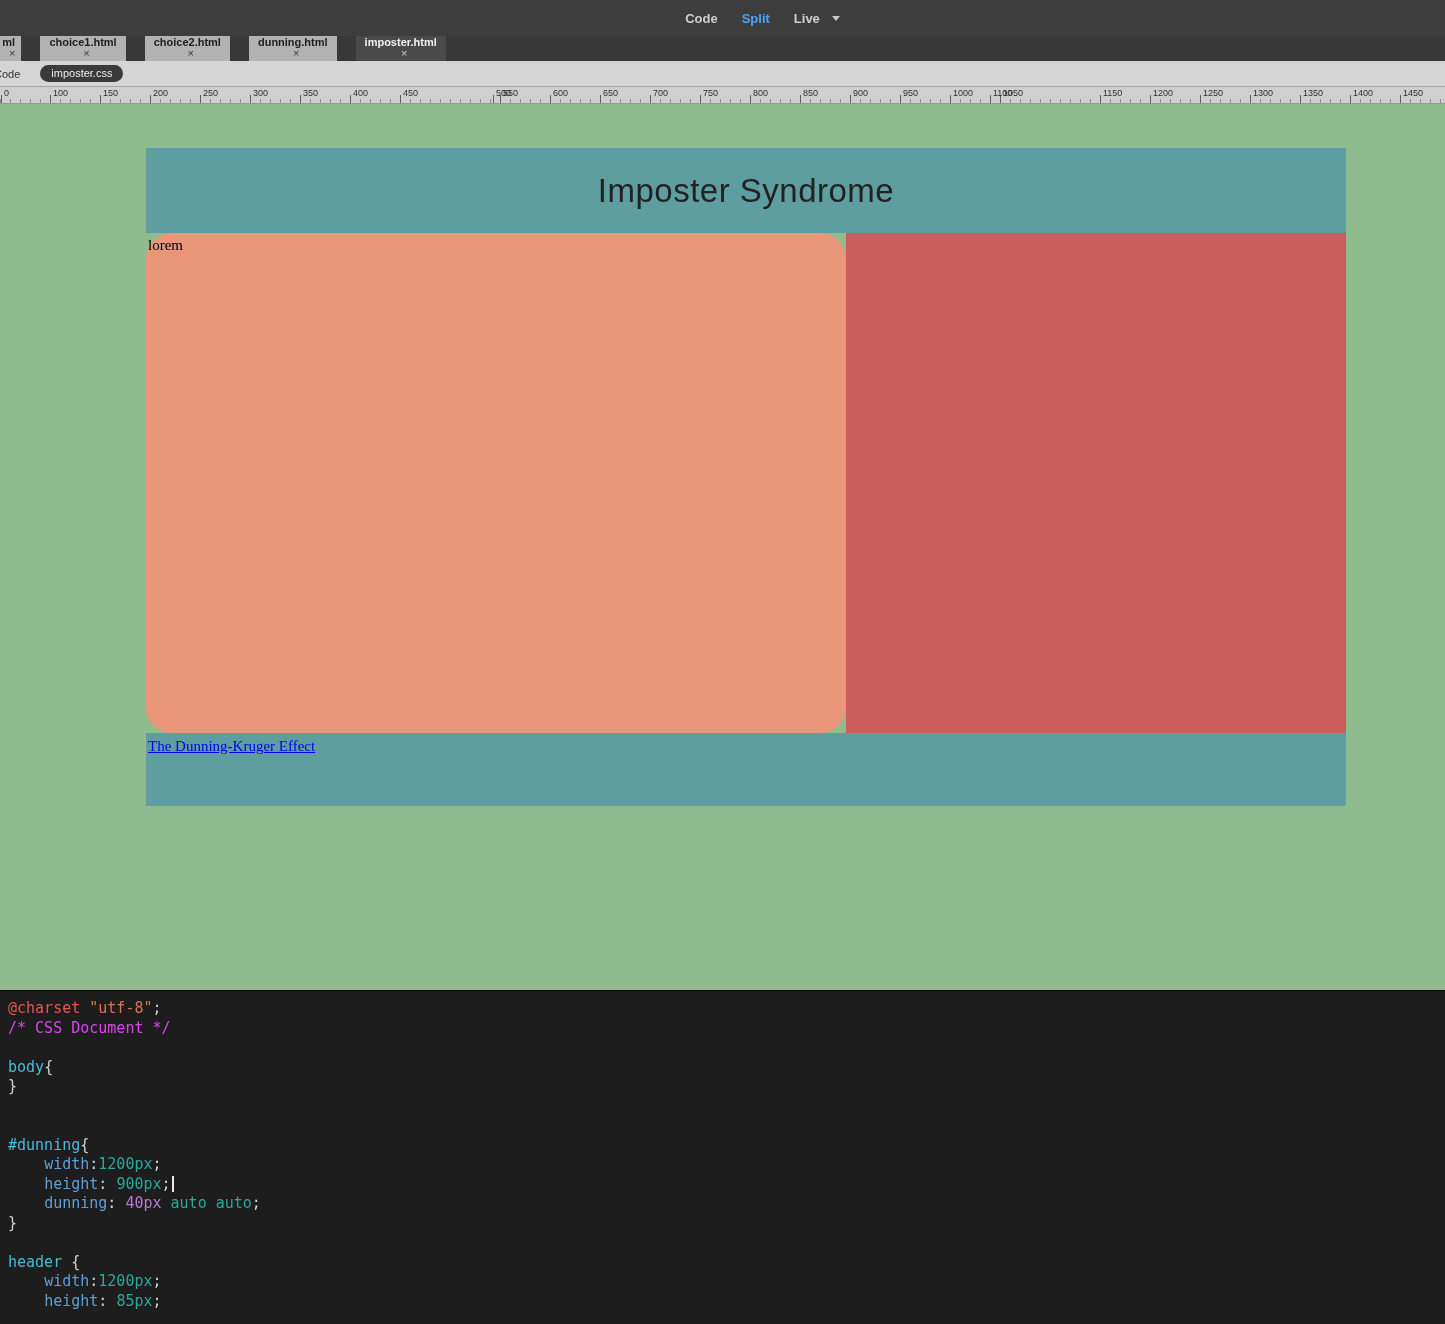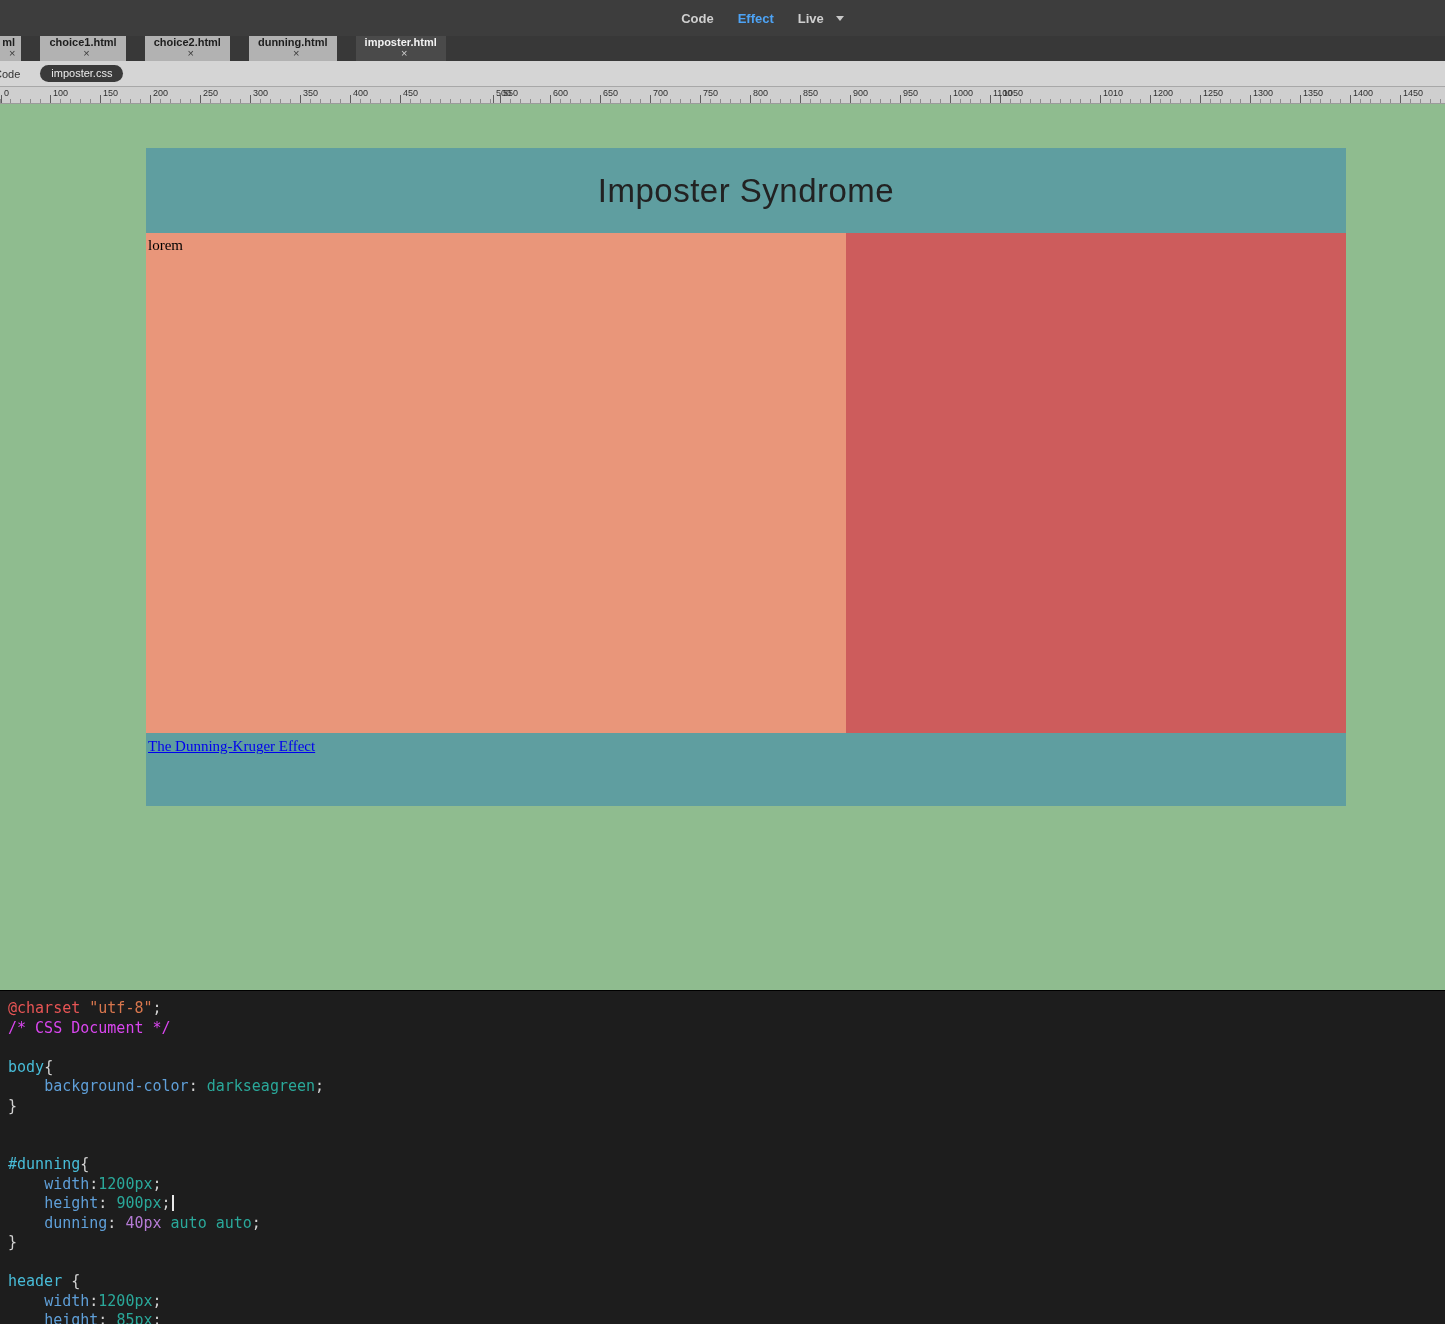--- a/index.html
+++ b/index.html
@@ -61,21 +61,21 @@
 
   
   .design { height:886px; background:var(--pagebg,#8FBC8F); position:relative; overflow:hidden; }
   .dwrapper { position:absolute; left:146px; top:44px; width:1200px; }
   .dheader {
     height:85px; background:var(--band,#5F9EA0);
     display:flex; align-items:center; justify-content:center;
   }
   .dtitle { font-size:33px; color:#222; letter-spacing:0.5px; }
   .dmain { display:flex; height:500px; }
-  .dleft { width:700px; background:var(--leftcol,#E9967A); padding:3px 12px 0 2px; }
+  .dleft { width:700px; background:var(--leftcol,#E9967A); padding:3px 12px 0 2px;border-radius:26px; }
   .lorem { font-family:"Liberation Serif", serif; font-size:15px; color:#000; }
   .dright { flex:1; background:var(--rightcol,#CD5C5C); }
   .dfooter { height:73px; background:var(--band,#5F9EA0); padding:4px 0 0 2px; }
   .dlink {
     font-family:"Liberation Serif", serif; font-size:15px;
     color:var(--link,#0000EE); text-decoration:underline;
   }
 
   
   .codeview {
@@ -99,21 +99,21 @@
   }
 </style>
 </head>
 <body>
 
 <div class="app">
 
   <header class="topbar">
     <div class="modes" id="modes">
         <span class="mode">Code</span>
-        <span class="mode active">Effect</span>
+        <span class="mode active">Split</span>
         <span class="mode">Live</span>
         <span class="chevron"></span>
       </div>
   </header>
 
   <div class="tabbar" id="tabbar">
       <div class="tab">
         <span class="tab-label">ml</span>
         <span class="tab-close">×</span>
       </div>
@@ -201,21 +201,21 @@
       <div class="rtick" style="left: 950px;">
         <span>1000</span>
       </div>
       <div class="rtick" style="left: 1000px;">
         <span>1050</span>
       </div>
       <div class="rtick" style="left: 990px;">
         <span>1100</span>
       </div>
       <div class="rtick" style="left: 1100px;">
-        <span>1010</span>
+        <span>1150</span>
       </div>
       <div class="rtick" style="left: 1150px;">
         <span>1200</span>
       </div>
       <div class="rtick" style="left: 1200px;">
         <span>1250</span>
       </div>
       <div class="rtick" style="left: 1250px;">
         <span>1300</span>
       </div>
@@ -245,21 +245,20 @@
         <a href="#" class="dlink">The Dunning-Kruger Effect</a>
       </div>
     </div>
   </div>
 
   <div class="codeview" id="codeview">
       <div class="cline"><span class="tk-at">@charset </span><span class="tk-str">"utf-8"</span><span class="tk-pl">;</span></div>
       <div class="cline"><span class="tk-com">/* CSS Document */</span></div>
       <div class="cline">&nbsp;</div>
       <div class="cline"><span class="tk-sel">body</span><span class="tk-pl">{</span></div>
-      <div class="cline"><span class="tk-pl">    </span><span class="tk-prop">background-color</span><span class="tk-pl">: </span><span class="tk-val">darkseagreen</span><span class="tk-pl">;</span></div>
       <div class="cline"><span class="tk-pl">}</span></div>
       <div class="cline">&nbsp;</div>
       <div class="cline">&nbsp;</div>
       <div class="cline"><span class="tk-sel">#dunning</span><span class="tk-pl">{</span></div>
       <div class="cline"><span class="tk-pl">    </span><span class="tk-prop">width</span><span class="tk-pl">:</span><span class="tk-val">1200px</span><span class="tk-pl">;</span></div>
       <div class="cline"><span class="tk-pl">    </span><span class="tk-prop">height</span><span class="tk-pl">: </span><span class="tk-val">900px</span><span class="tk-pl">;</span><span class="caret"></span></div>
       <div class="cline"><span class="tk-pl">    </span><span class="tk-prop">dunning</span><span class="tk-pl">: </span><span class="tk-num">40px</span><span class="tk-pl"> </span><span class="tk-val">auto auto</span><span class="tk-pl">;</span></div>
       <div class="cline"><span class="tk-pl">}</span></div>
       <div class="cline">&nbsp;</div>
       <div class="cline"><span class="tk-sel">header</span><span class="tk-pl"> {</span></div>

